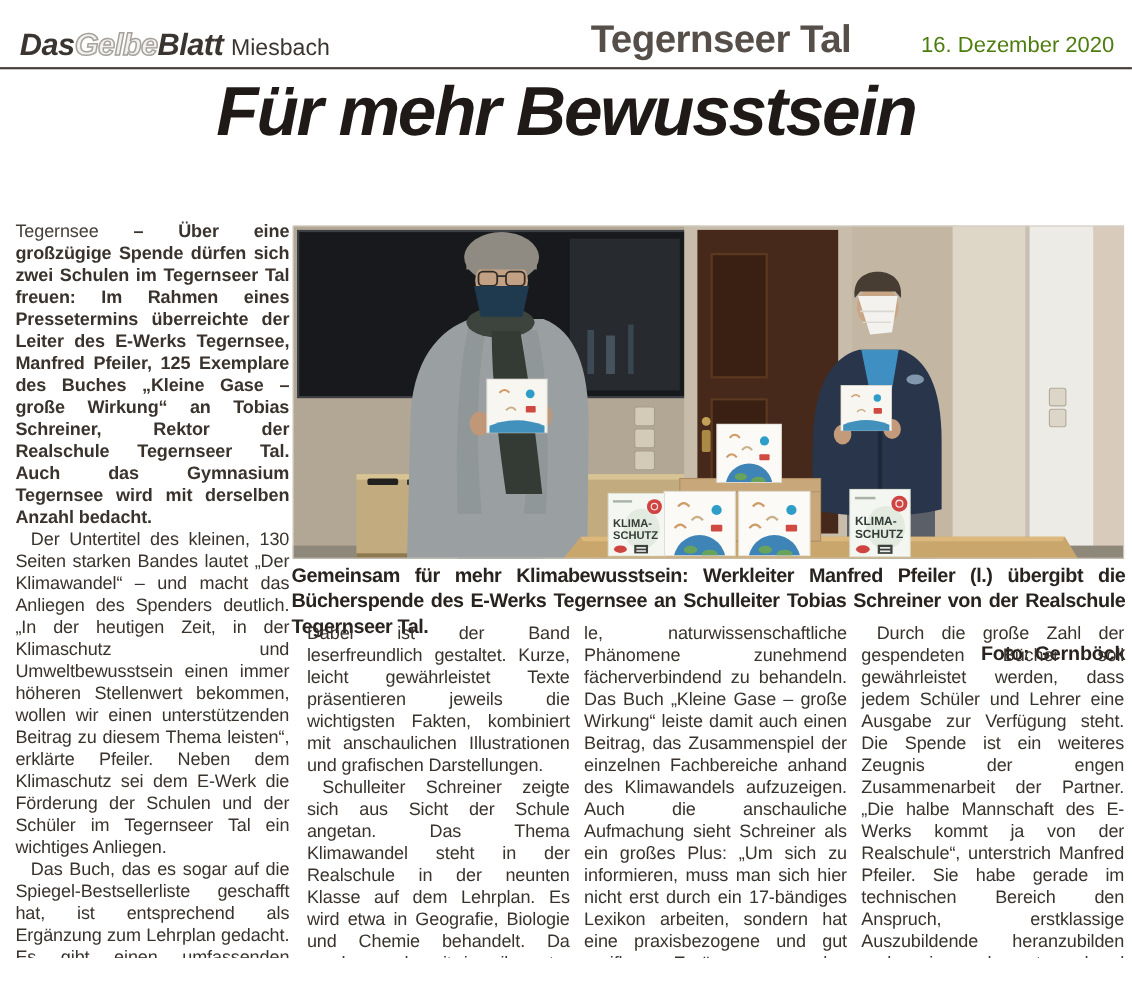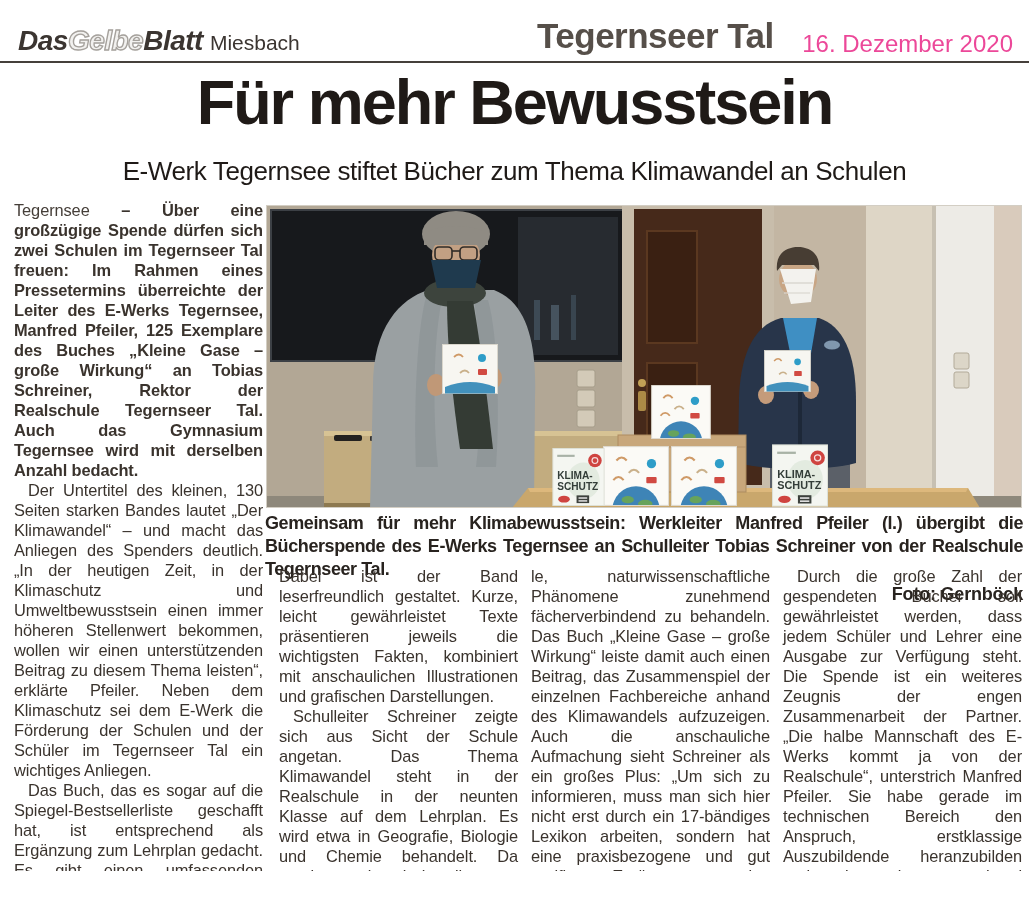--- a/index.html
+++ b/index.html
@@ -7,25 +7,25 @@
     position:relative; width:1029px; height:871px; background:#ffffff;
     font-family:"Liberation Sans", sans-serif; color:#3a332d; overflow:hidden;
   }
   
   .masthead-logo { position:absolute; left:18px; top:25px; font-size:28px; white-space:nowrap; }
   .logo-part { font-style:italic; font-weight:bold; letter-spacing:-0.5px; color:#3b3531; }
   .logo-gelbe { color:#f2f1ef; -webkit-text-stroke:1.3px #a5a19c; text-shadow:0 0 1px #a5a19c; }
   .logo-region { font-size:21px; color:#3b3531; margin-left:7px; font-weight:400; font-style:normal; }
   .section-title { position:absolute; left:537px; top:16px; font-size:35px; font-weight:bold;
     color:#564f49; letter-spacing:-0.5px; margin:0; }
-  .date { position:absolute; right:16px; top:30px; font-size:24px; color:#ec4899; }
+  .date { position:absolute; right:16px; top:30px; font-size:20px; color:#4d7c0f; }
   .rule { position:absolute; left:0; top:61px; width:100%; height:2px; background:#45403b; }
   
   .headline { position:absolute; left:0; top:66px; width:100%; text-align:center; margin:0;
-    font-size:63px; font-weight:bold; letter-spacing:-2px; color:#1f1a17; }
+    font-size:63px; font-weight:bold; letter-spacing:-2px; color:#1f1a17;font-style:italic; }
   .subhead { position:absolute; left:0; top:156px; width:100%; text-align:center; margin:0;
     font-size:26px; font-weight:400; letter-spacing:-0.4px; color:#1f1a17; }
   
   p.body { margin:0; font-size:16.4px; line-height:20px; text-align:justify;
     letter-spacing:-0.1px; color:#3a332d; }
   .ind { text-indent:14px; }
   .lead { font-weight:bold; }
   .loc { font-weight:400; color:#453e38;margin-top:48px; }
   .col1 { position:absolute; left:14px; top:200px; width:249px; }
   .cols { position:absolute; left:279px; top:566px; width:743px; display:flex; gap:13px; }
@@ -44,21 +44,20 @@
 <div class="page">
 
   <div class="masthead-logo">
     <span class="logo-part">Das</span><span class="logo-part logo-gelbe">Gelbe</span><span class="logo-part">Blatt</span><span class="logo-region">Miesbach</span>
   </div>
   <h2 class="section-title">Tegernseer Tal</h2>
   <div class="date">16. Dezember 2020</div>
   <div class="rule"></div>
 
   <h1 class="headline">Für mehr Bewusstsein</h1>
-  <div class="subhead">E-Werk Tegernsee stiftet Bücher zum Thema Klimawandel an Schulen</div>
 
   <div class="col1">
     <p class="body lead"><span class="loc">Tegernsee</span> <span>– Über eine großzügige Spende dürfen sich zwei Schulen im Tegernseer Tal freuen: Im Rahmen eines Pressetermins überreichte der Leiter des E-Werks Tegernsee, Manfred Pfeiler, 125 Exemplare des Buches „Kleine Gase – große Wirkung“ an Tobias Schreiner, Rektor der Realschule Tegernseer Tal. Auch das Gymnasium Tegernsee wird mit derselben Anzahl bedacht.</span></p>
     <p class="body ind">Der Untertitel des kleinen, 130 Seiten starken Bandes lautet „Der Klimawandel“ – und macht das Anliegen des Spenders deutlich. „In der heutigen Zeit, in der Klimaschutz und Umweltbewusstsein einen immer höheren Stellenwert bekommen, wollen wir einen unterstützenden Beitrag zu diesem Thema leisten“, erklärte Pfeiler. Neben dem Klimaschutz sei dem E-Werk die Förderung der Schulen und der Schüler im Tegernseer Tal ein wichtiges Anliegen.</p>
     <p class="body ind">Das Buch, das es sogar auf die Spiegel-Bestsellerliste geschafft hat, ist entsprechend als Ergänzung zum Lehrplan gedacht. Es gibt einen umfassenden Einblick in den gegenwärtigen Wissensstand zum Thema Klimawandel.</p>
   </div>
 
   <div class="photo-wrap">
     <svg viewBox="0 0 756 303" width="756" height="303" xmlns="http://www.w3.org/2000/svg">
       <defs>

